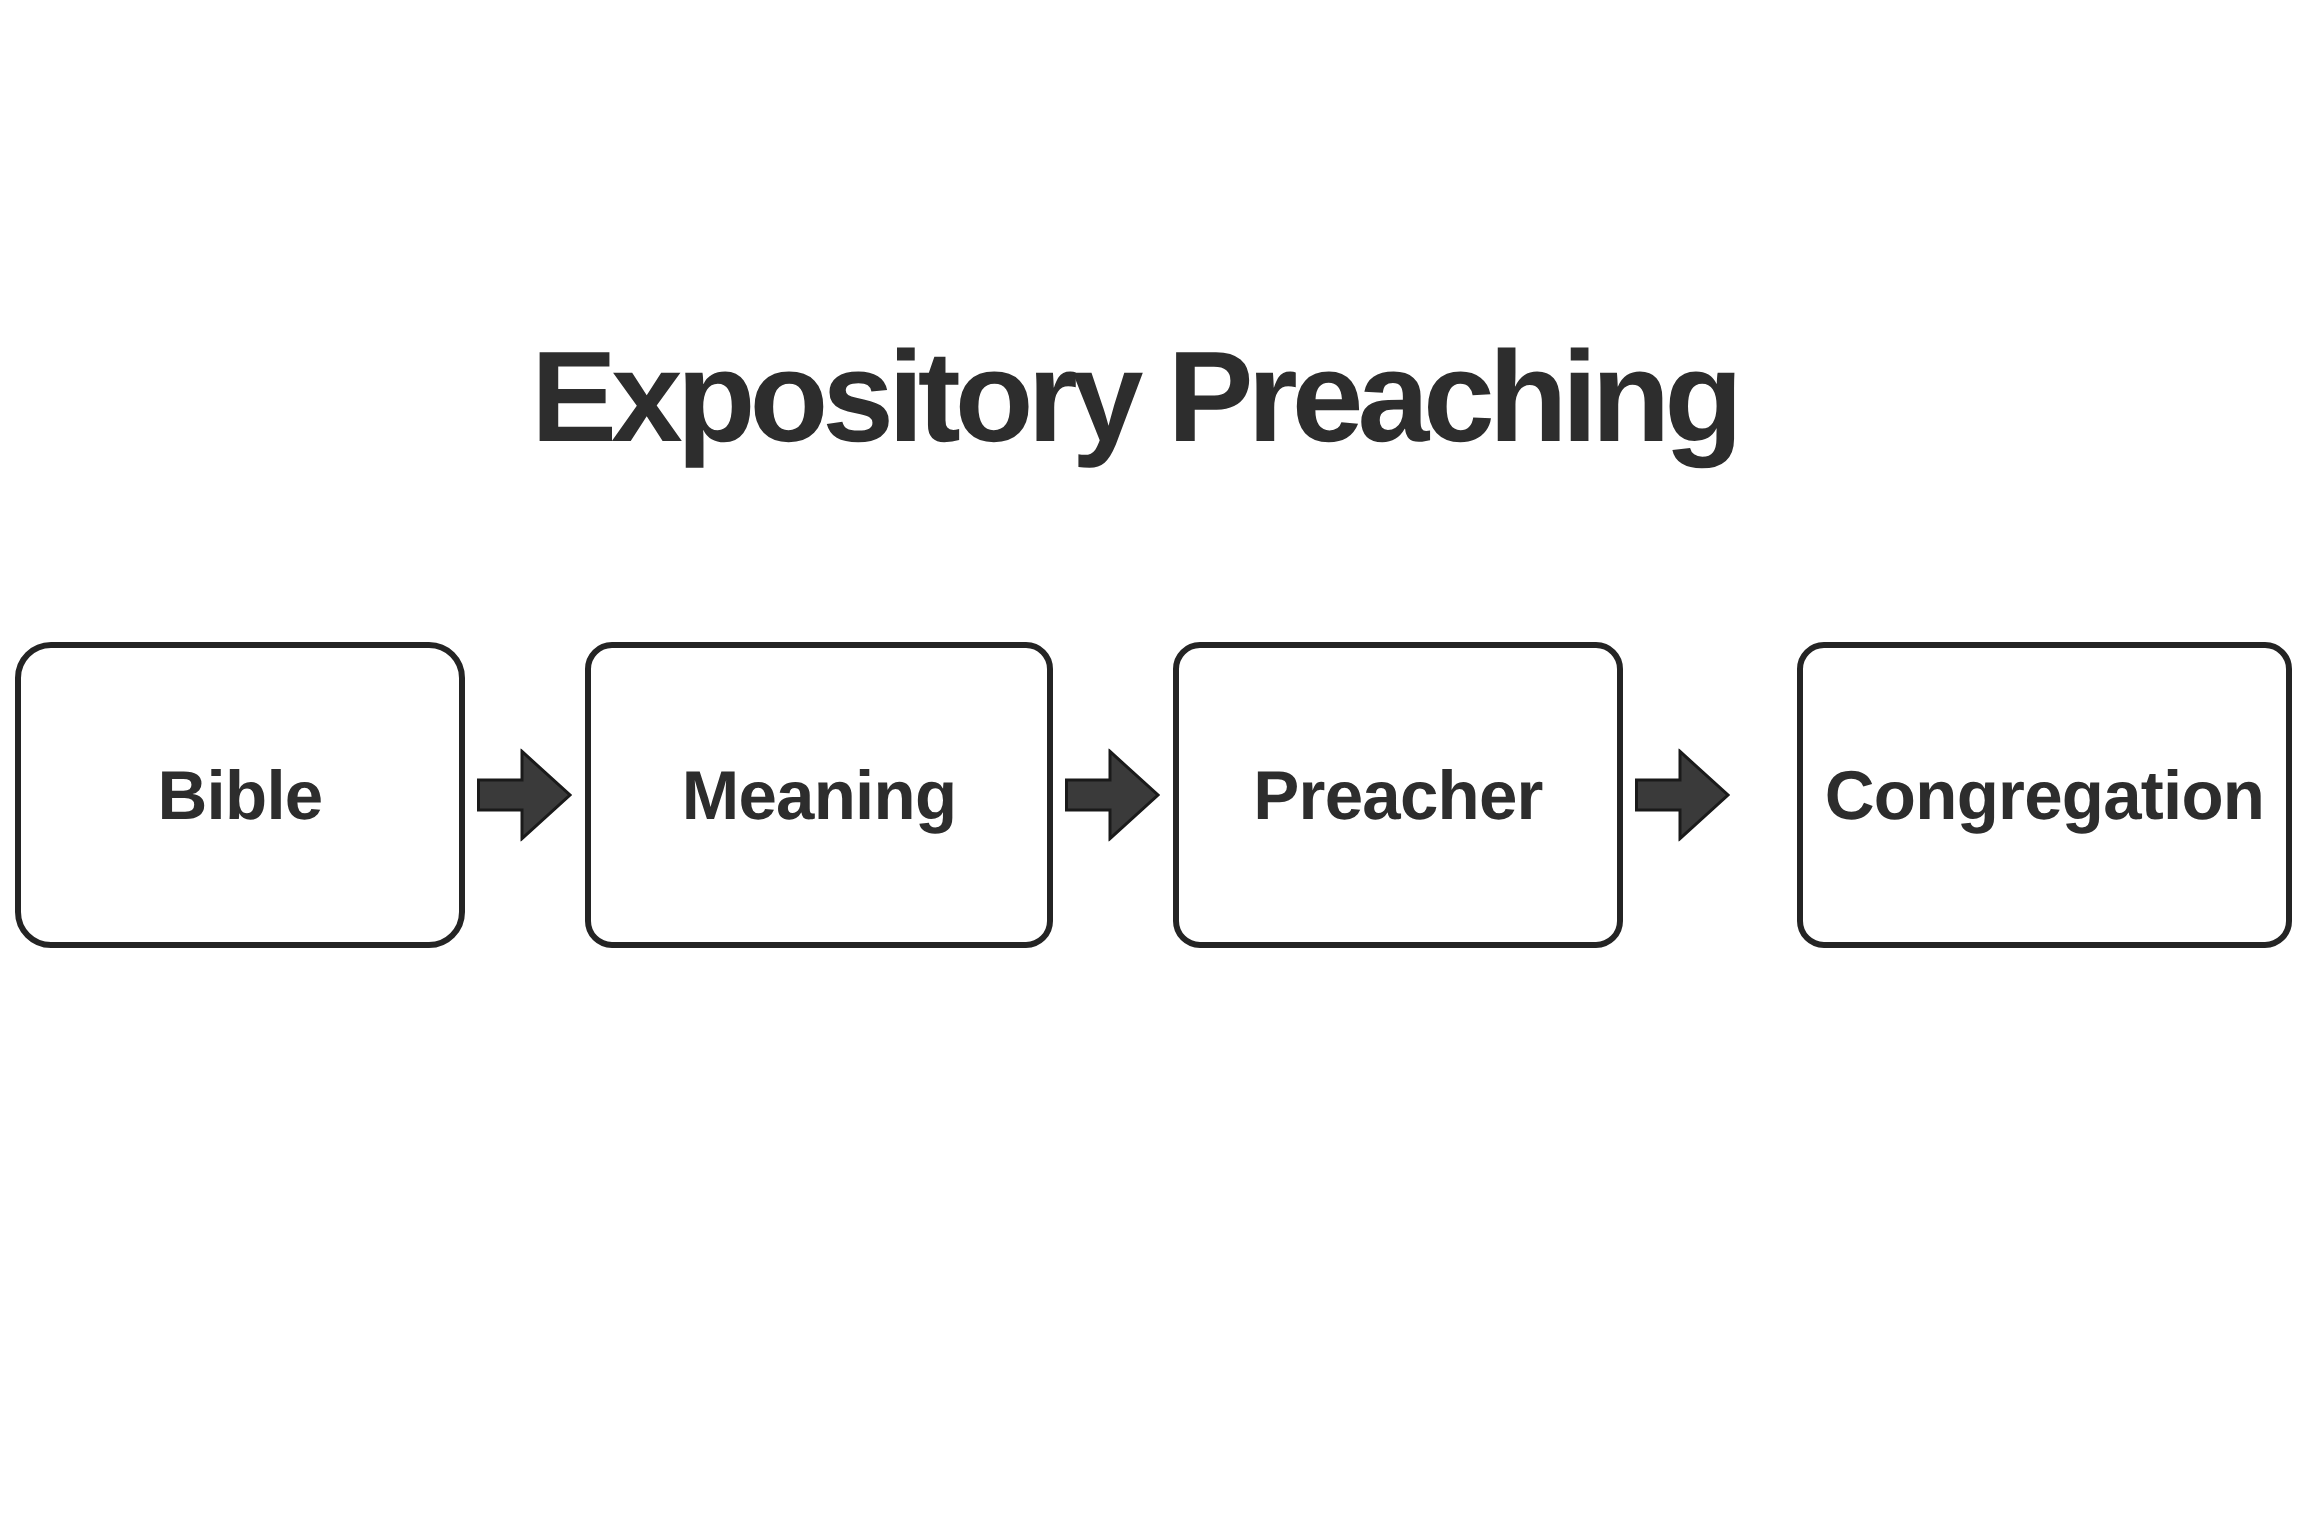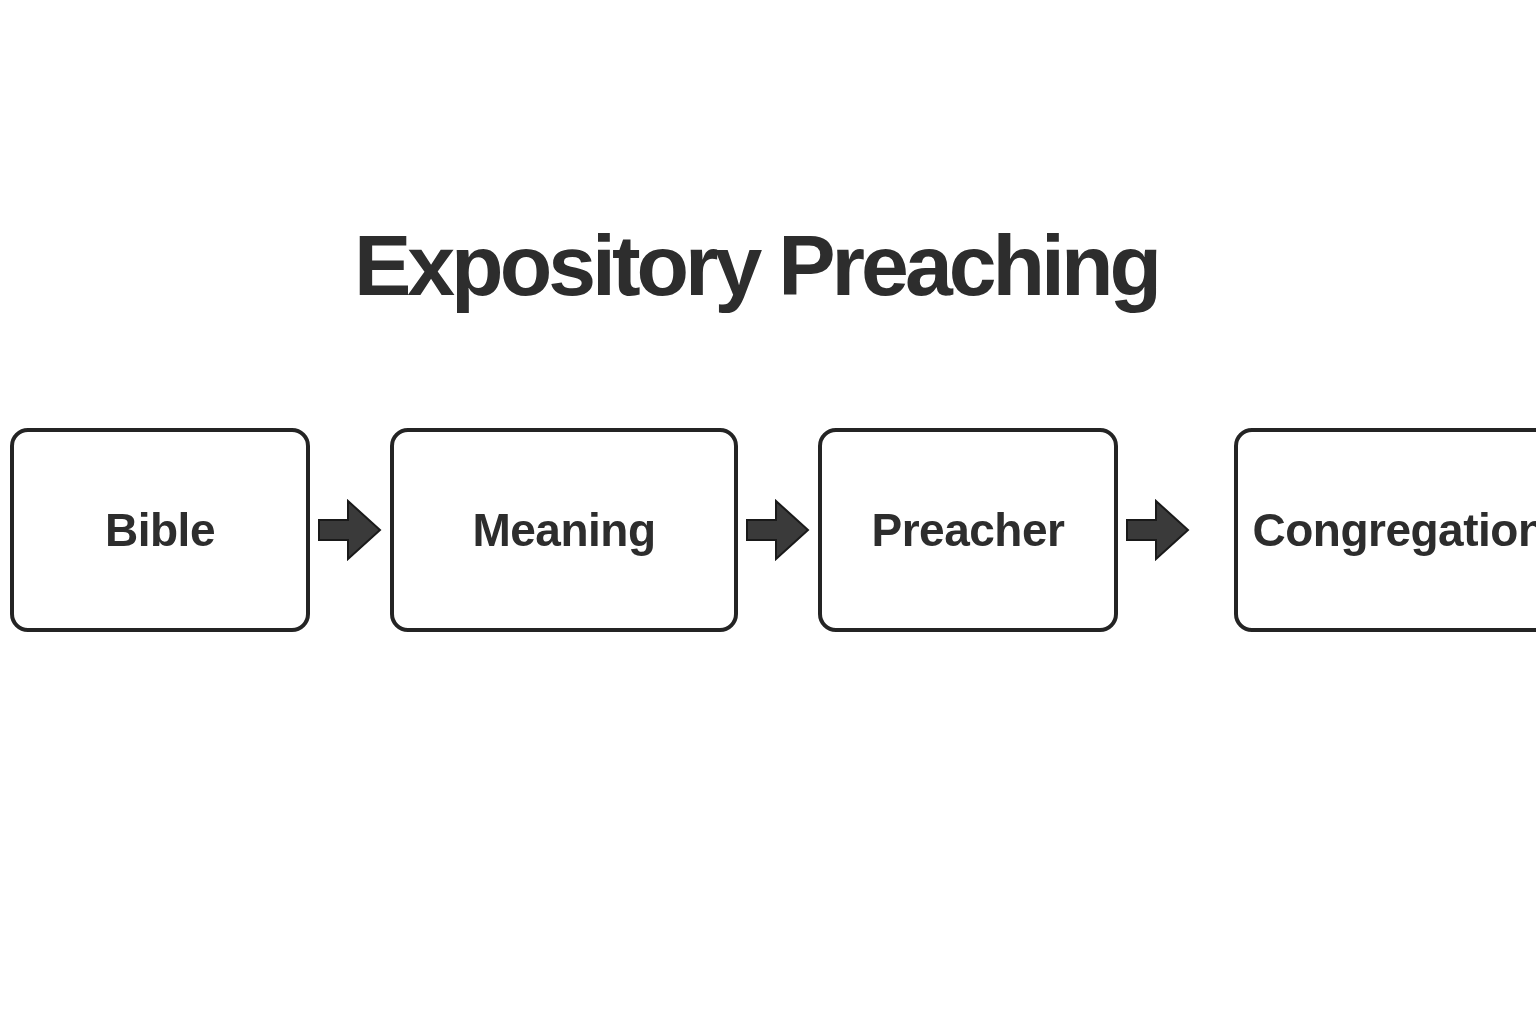--- a/index.html
+++ b/index.html
@@ -44,22 +44,22 @@
     border-radius:18px;
     display:flex;
     align-items:center;
     justify-content:center;
     font-size:46px;
     font-weight:600;
     letter-spacing:-0.5px;
     color:var(--text);
     white-space:nowrap;
   }
-  .flow-node.n0{width:300px;}
-  .flow-node.n1{width:348px;}
+  .flow-node.n0{width:300px;border-radius:24px;}
+  .flow-node.n1{width:312px;}
   .flow-node.n2{width:300px;align-items:center;}
   .flow-node.n3{width:330px;margin-left:36px;}
 
   .flow-arrow{
     width:64px;
     height:62px;
     flex:0 0 auto;
     display:block;
   }
   .flow-arrow polygon{

